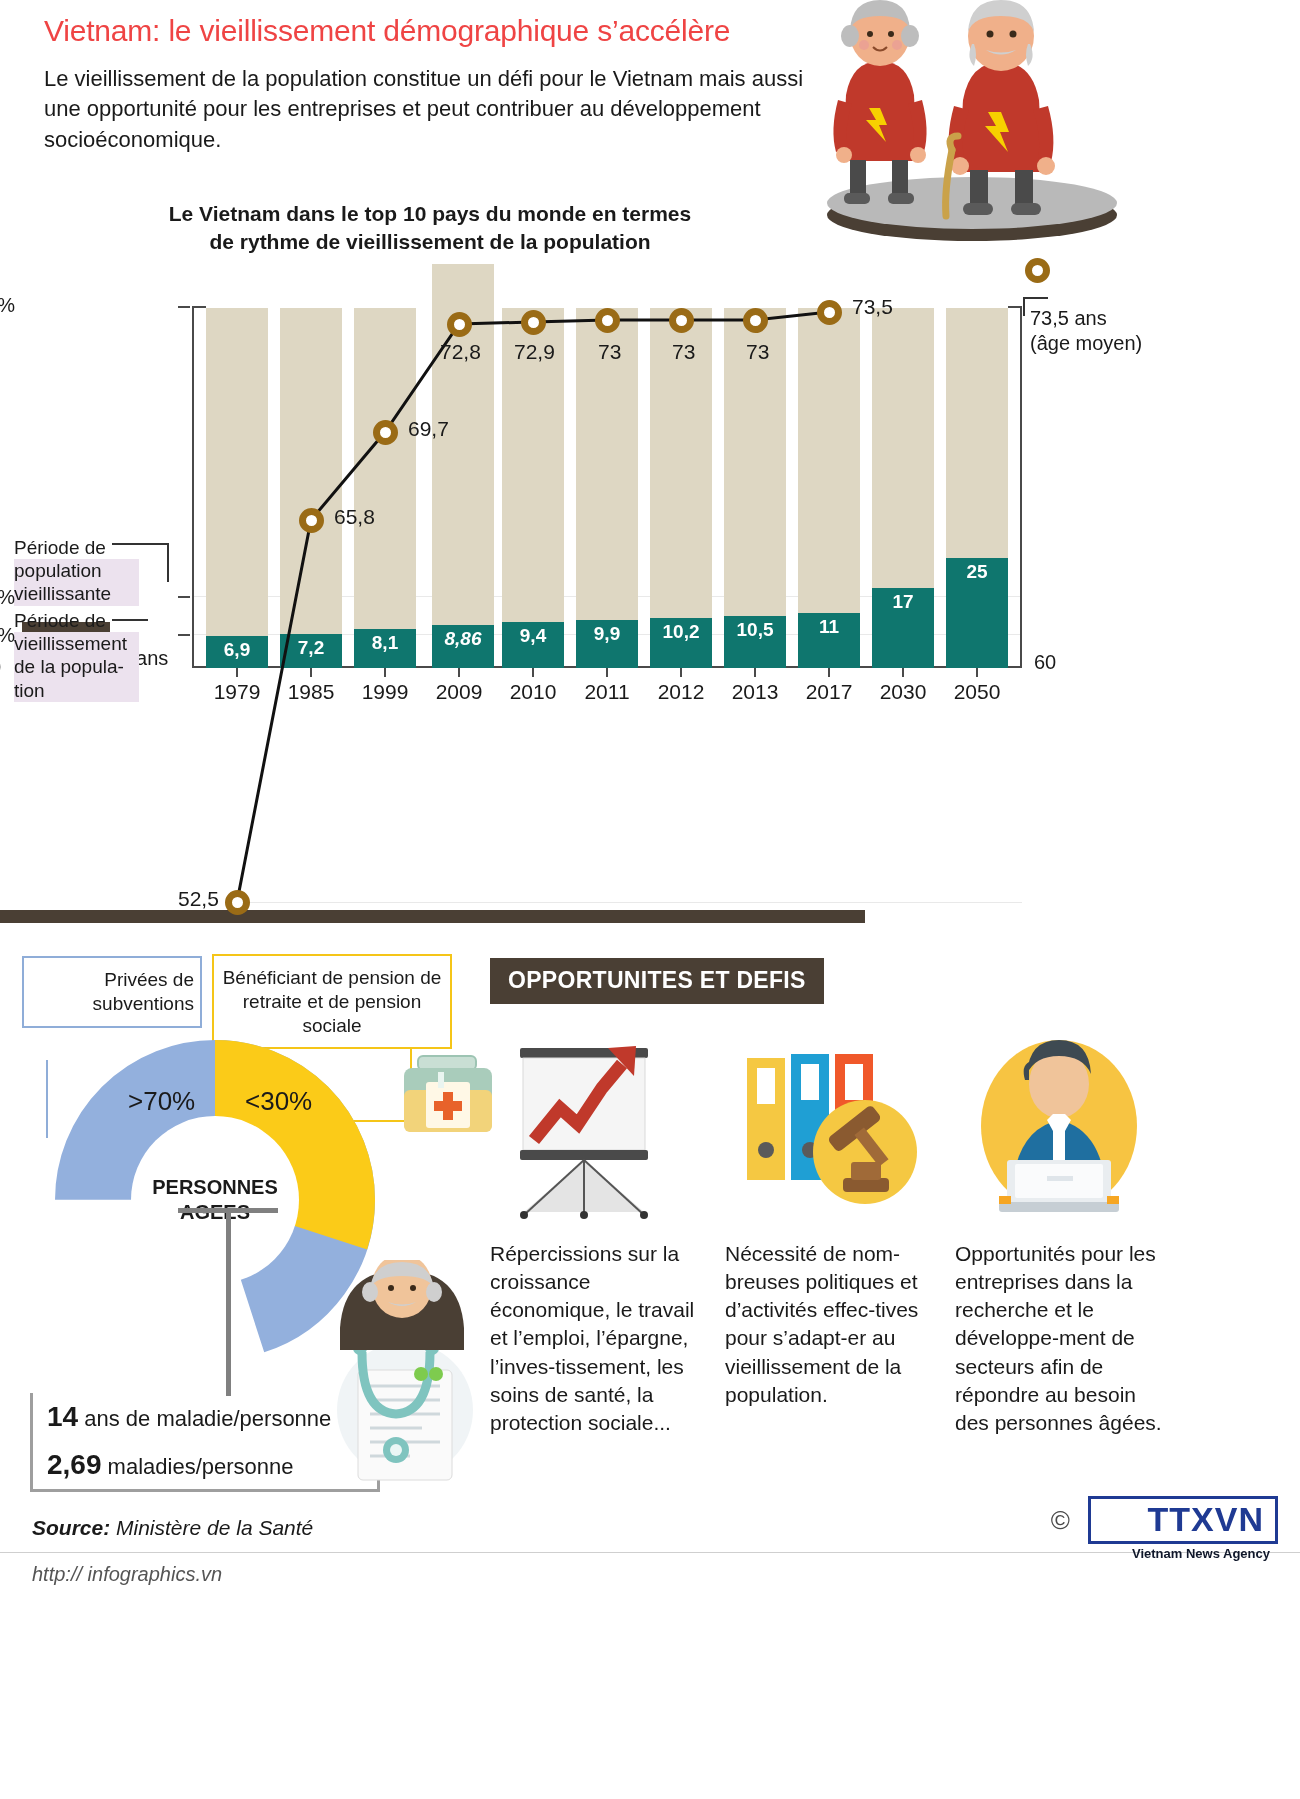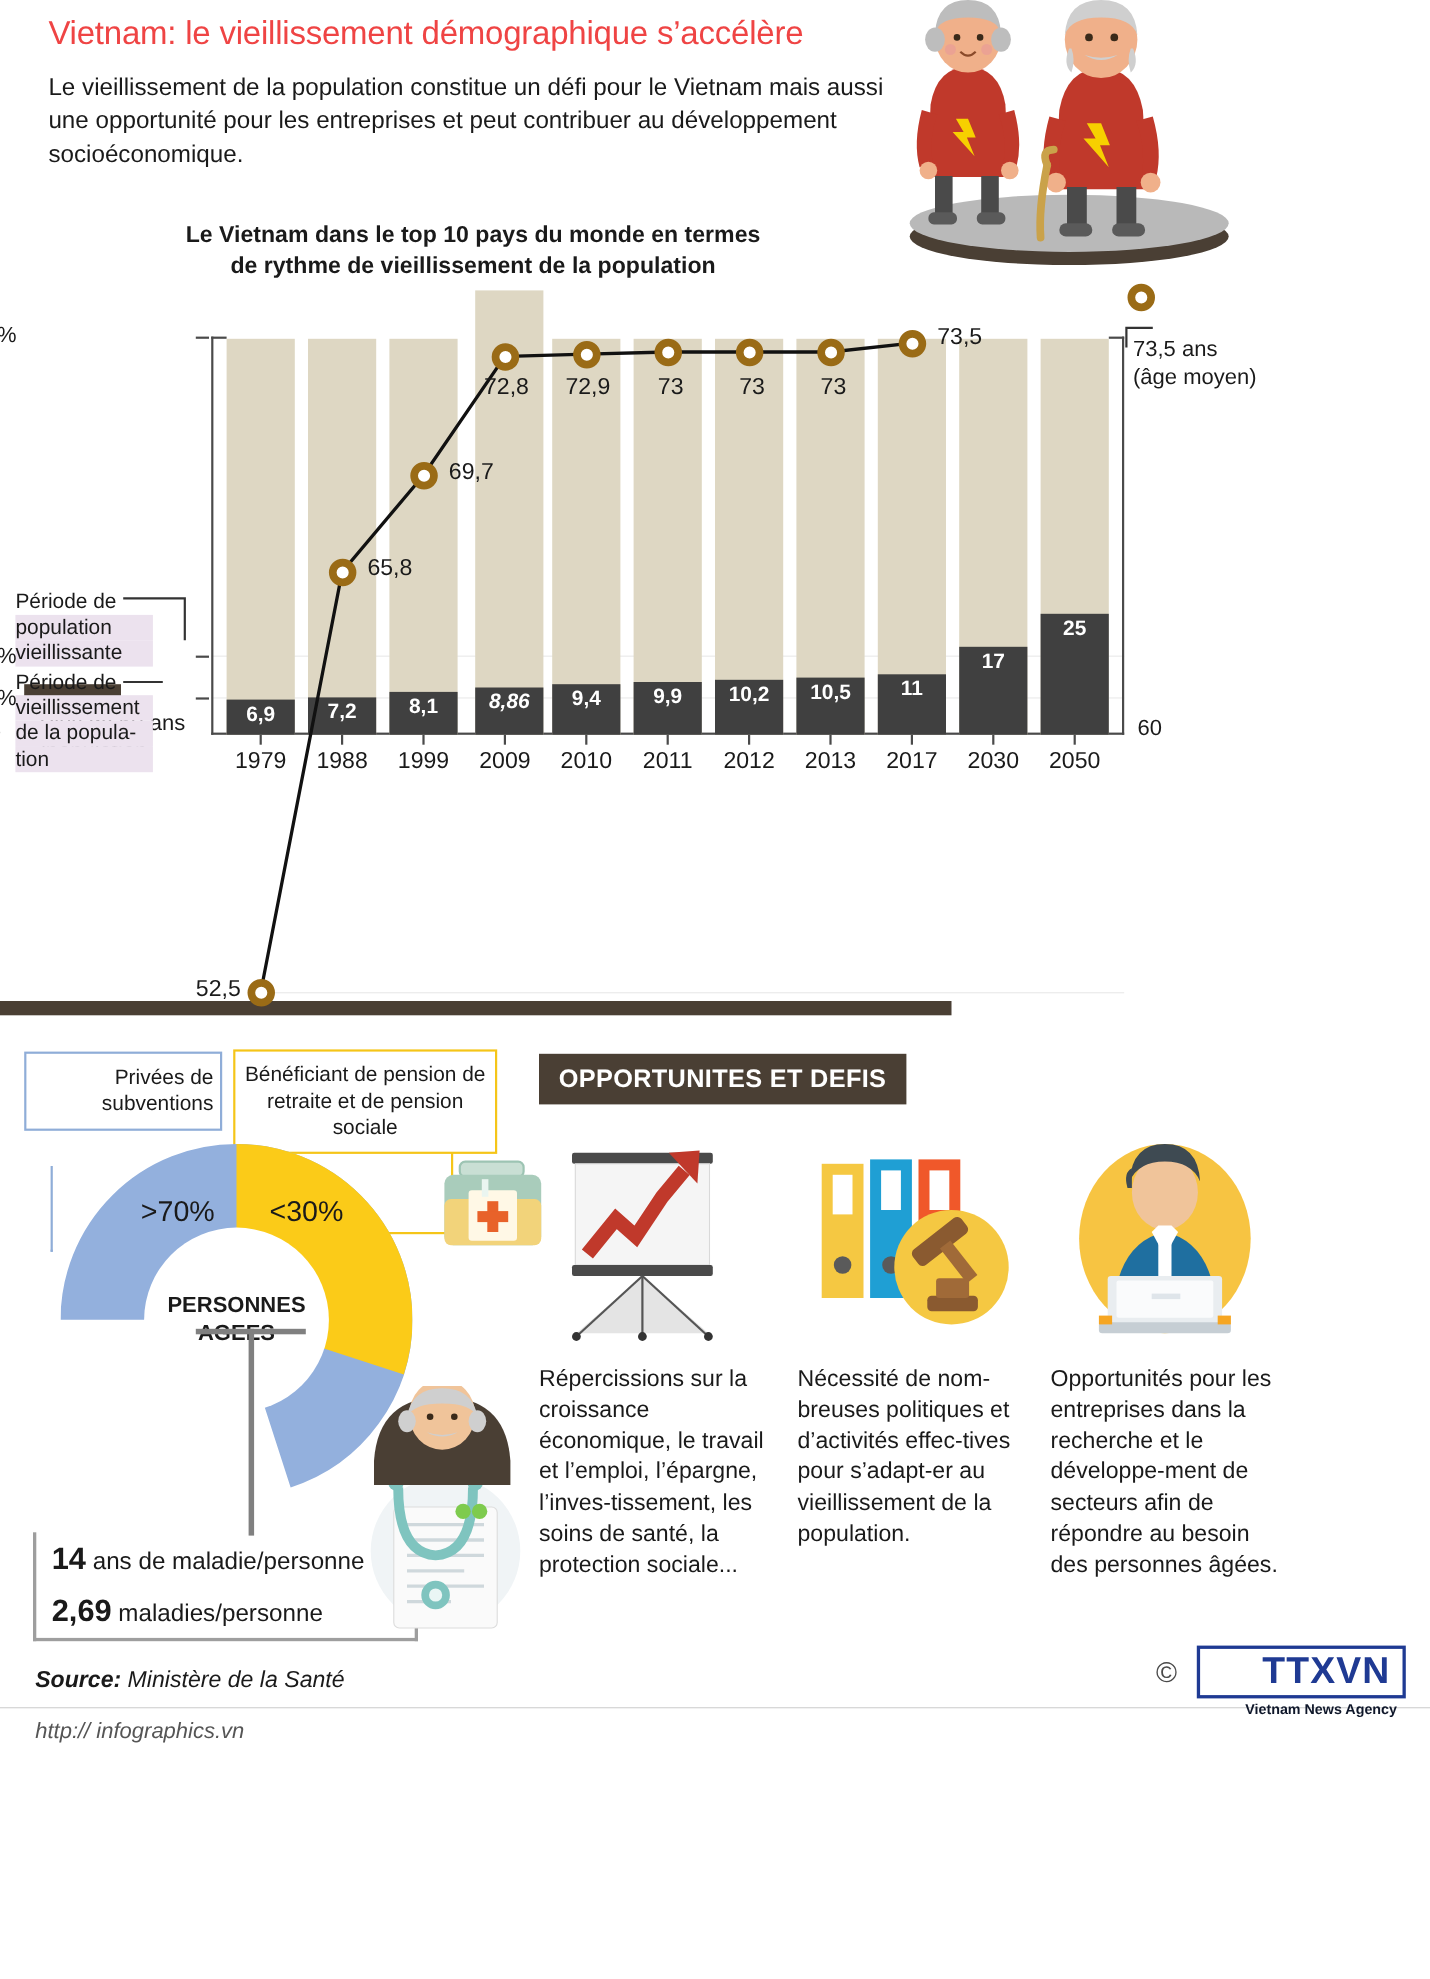--- a/index.html
+++ b/index.html
@@ -31,21 +31,21 @@
   .plot {
     position: absolute; left: 192px; top: 14px; width: 830px; height: 376px;
   }
   .axis-line { position: absolute; background: #4a4a4a; }
   .bar-col {
     position: absolute; bottom: 0; width: 62px;
     background: #ded7c3;
   }
   .bar-dark {
     position: absolute; bottom: 0; left: 0; width: 62px;
-    background: #404040;
+    background: #0f766e;
     display: flex; align-items: flex-start; justify-content: center;
   }
   .bar-dark span {
     color: #fff; font-size: 19px; font-weight: bold; padding-top: 3px;
     white-space: nowrap;
   }
   .gridline { position: absolute; left: 0; width: 830px; height: 1px; background: #e9e9e9; }
 
   .ytick { position: absolute; right: 1002px; font-size: 20px; text-align: right; white-space: nowrap; }
   .ytickmark { position: absolute; width: 12px; height: 2px; background: #4a4a4a; }
@@ -325,21 +325,21 @@
     <div class="xtick" style="left:266px; top:376px;"></div>
     <div class="xtick" style="left:340px; top:376px;"></div>
     <div class="xtick" style="left:414px; top:376px;"></div>
     <div class="xtick" style="left:488px; top:376px;"></div>
     <div class="xtick" style="left:562px; top:376px;"></div>
     <div class="xtick" style="left:636px; top:376px;"></div>
     <div class="xtick" style="left:710px; top:376px;"></div>
     <div class="xtick" style="left:784px; top:376px;"></div>
 
     <div class="xlabel" style="left:10px;  top:388px;">1979</div>
-    <div class="xlabel" style="left:84px;  top:388px;">1988</div>
+    <div class="xlabel" style="left:84px;  top:388px;">1985</div>
     <div class="xlabel" style="left:158px; top:388px;">1999</div>
     <div class="xlabel" style="left:232px; top:388px;">2009</div>
     <div class="xlabel" style="left:306px; top:388px;">2010</div>
     <div class="xlabel" style="left:380px; top:388px;">2011</div>
     <div class="xlabel" style="left:454px; top:388px;">2012</div>
     <div class="xlabel" style="left:528px; top:388px;">2013</div>
     <div class="xlabel" style="left:602px; top:388px;">2017</div>
     <div class="xlabel" style="left:676px; top:388px;">2030</div>
     <div class="xlabel" style="left:750px; top:388px;">2050</div>
 

